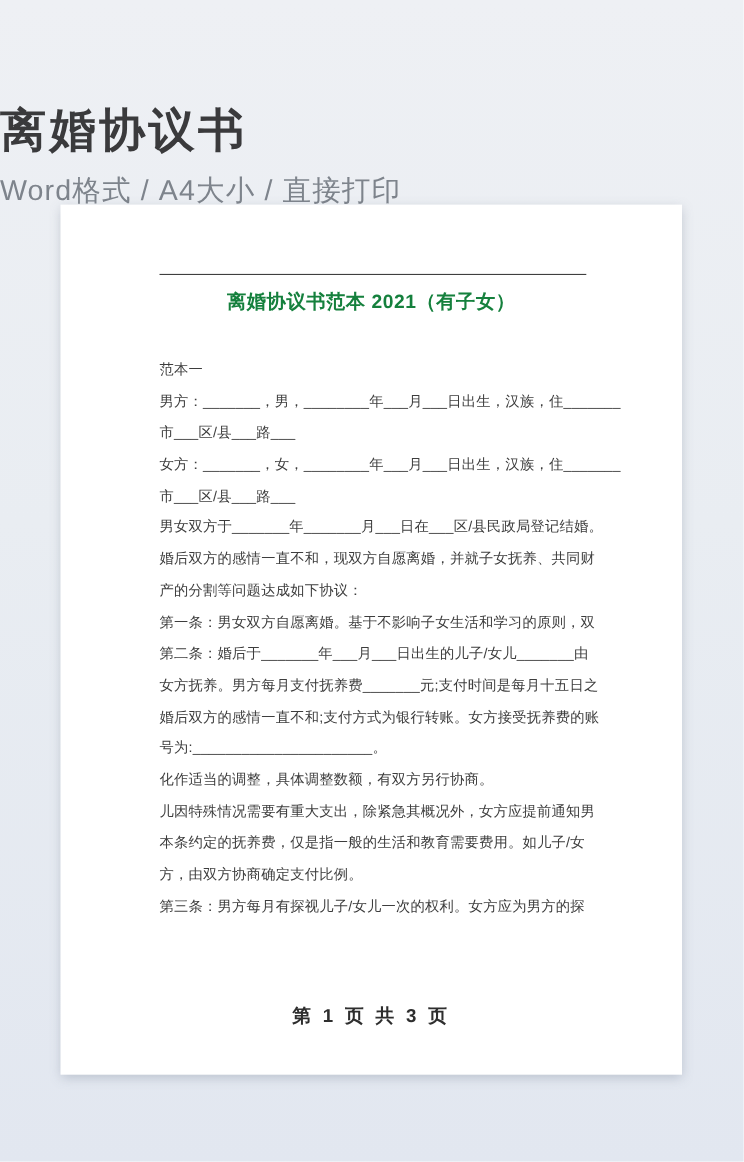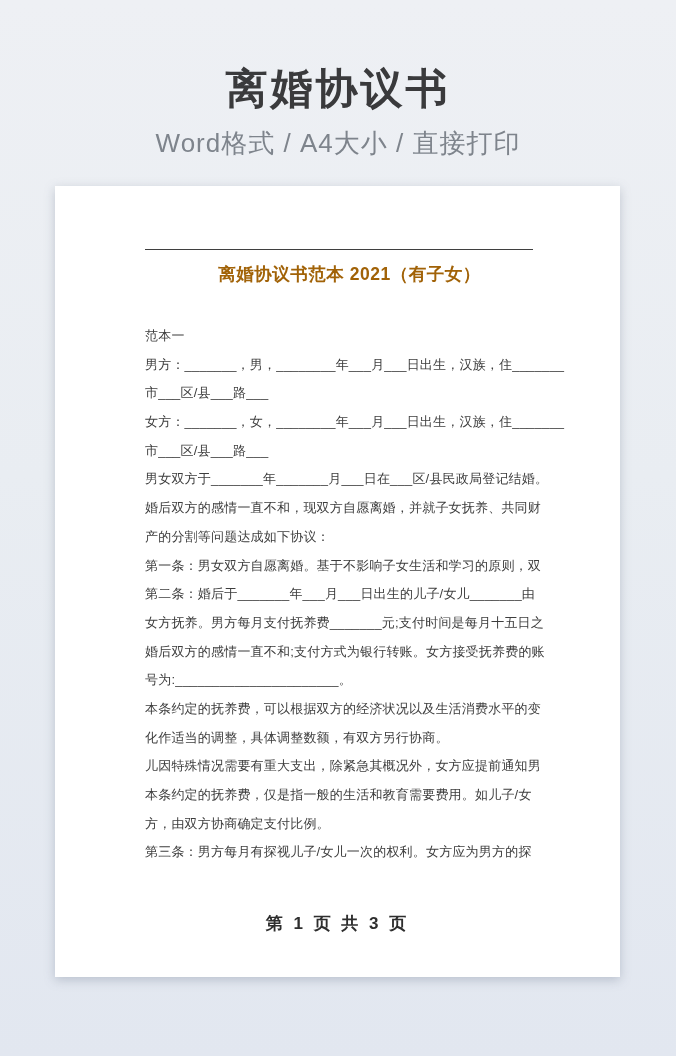--- a/index.html
+++ b/index.html
@@ -8,22 +8,21 @@
     position: relative;
     font-family: "Liberation Sans", "DejaVu Sans", sans-serif;
     background: linear-gradient(180deg, #EEF0F4 0%, #E9EDF2 45%, #E2E7F0 100%);
     overflow: hidden;
   }
 
   
   .header {
     position: absolute;
     top: 0; left: 0; right: 0;
-    text-align: center;
-    padding-top: 66px;
+    padding-top: 96px;
   }
   .header-title {
     font-size: 42px;
     font-weight: 700;
     color: #3a3a3c;
     letter-spacing: 3px;
     line-height: 1.1;
   }
   .header-subtitle {
     margin-top: 14px;
@@ -47,26 +46,26 @@
     position: absolute;
     top: 63px;
     left: 90px;
     width: 388px;
     height: 0;
     border-top: 1px solid #3f3f3f;
   }
   .doc-title {
     position: absolute;
     top: 76px;
-    left: 72px;
+    left: 60px;
     width: 445px;
     text-align: center;
     font-size: 17.5px;
     font-weight: 700;
-    color: #a16207;
+    color: #15803d;
     letter-spacing: 0.5px;
   }
   .doc-body {
     position: absolute;
     top: 136px;
     left: 90px;
     width: 392px;
     font-size: 13px;
     color: #3d3d3d;
     line-height: 28.7px;
@@ -106,21 +105,20 @@
       <div class="doc-line">女方：_______，女，________年___月___日出生，汉族，住_______</div>
       <div class="doc-line">市___区/县___路___</div>
       <div class="doc-line">男女双方于_______年_______月___日在___区/县民政局登记结婚。</div>
       <div class="doc-line">婚后双方的感情一直不和，现双方自愿离婚，并就子女抚养、共同财</div>
       <div class="doc-line">产的分割等问题达成如下协议：</div>
       <div class="doc-line">第一条：男女双方自愿离婚。基于不影响子女生活和学习的原则，双</div>
       <div class="doc-line">第二条：婚后于_______年___月___日出生的儿子/女儿_______由</div>
       <div class="doc-line">女方抚养。男方每月支付抚养费_______元;支付时间是每月十五日之</div>
       <div class="doc-line">婚后双方的感情一直不和;支付方式为银行转账。女方接受抚养费的账</div>
       <div class="doc-line">号为:______________________。</div>
-      <div class="doc-line">本条约定的抚养费，可以根据双方的经济状况以及生活消费水平的变</div>
       <div class="doc-line">化作适当的调整，具体调整数额，有双方另行协商。</div>
       <div class="doc-line">儿因特殊情况需要有重大支出，除紧急其概况外，女方应提前通知男</div>
       <div class="doc-line">本条约定的抚养费，仅是指一般的生活和教育需要费用。如儿子/女</div>
       <div class="doc-line">方，由双方协商确定支付比例。</div>
       <div class="doc-line">第三条：男方每月有探视儿子/女儿一次的权利。女方应为男方的探</div>
     </div>
   <div class="doc-footer">第 1 页 共 3 页</div>
 </div>
 
 </body></html>

